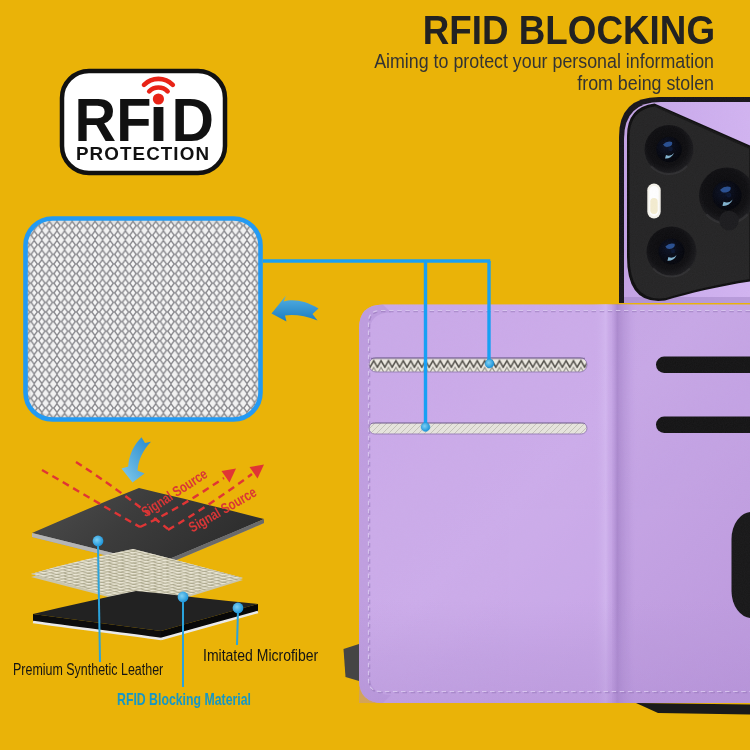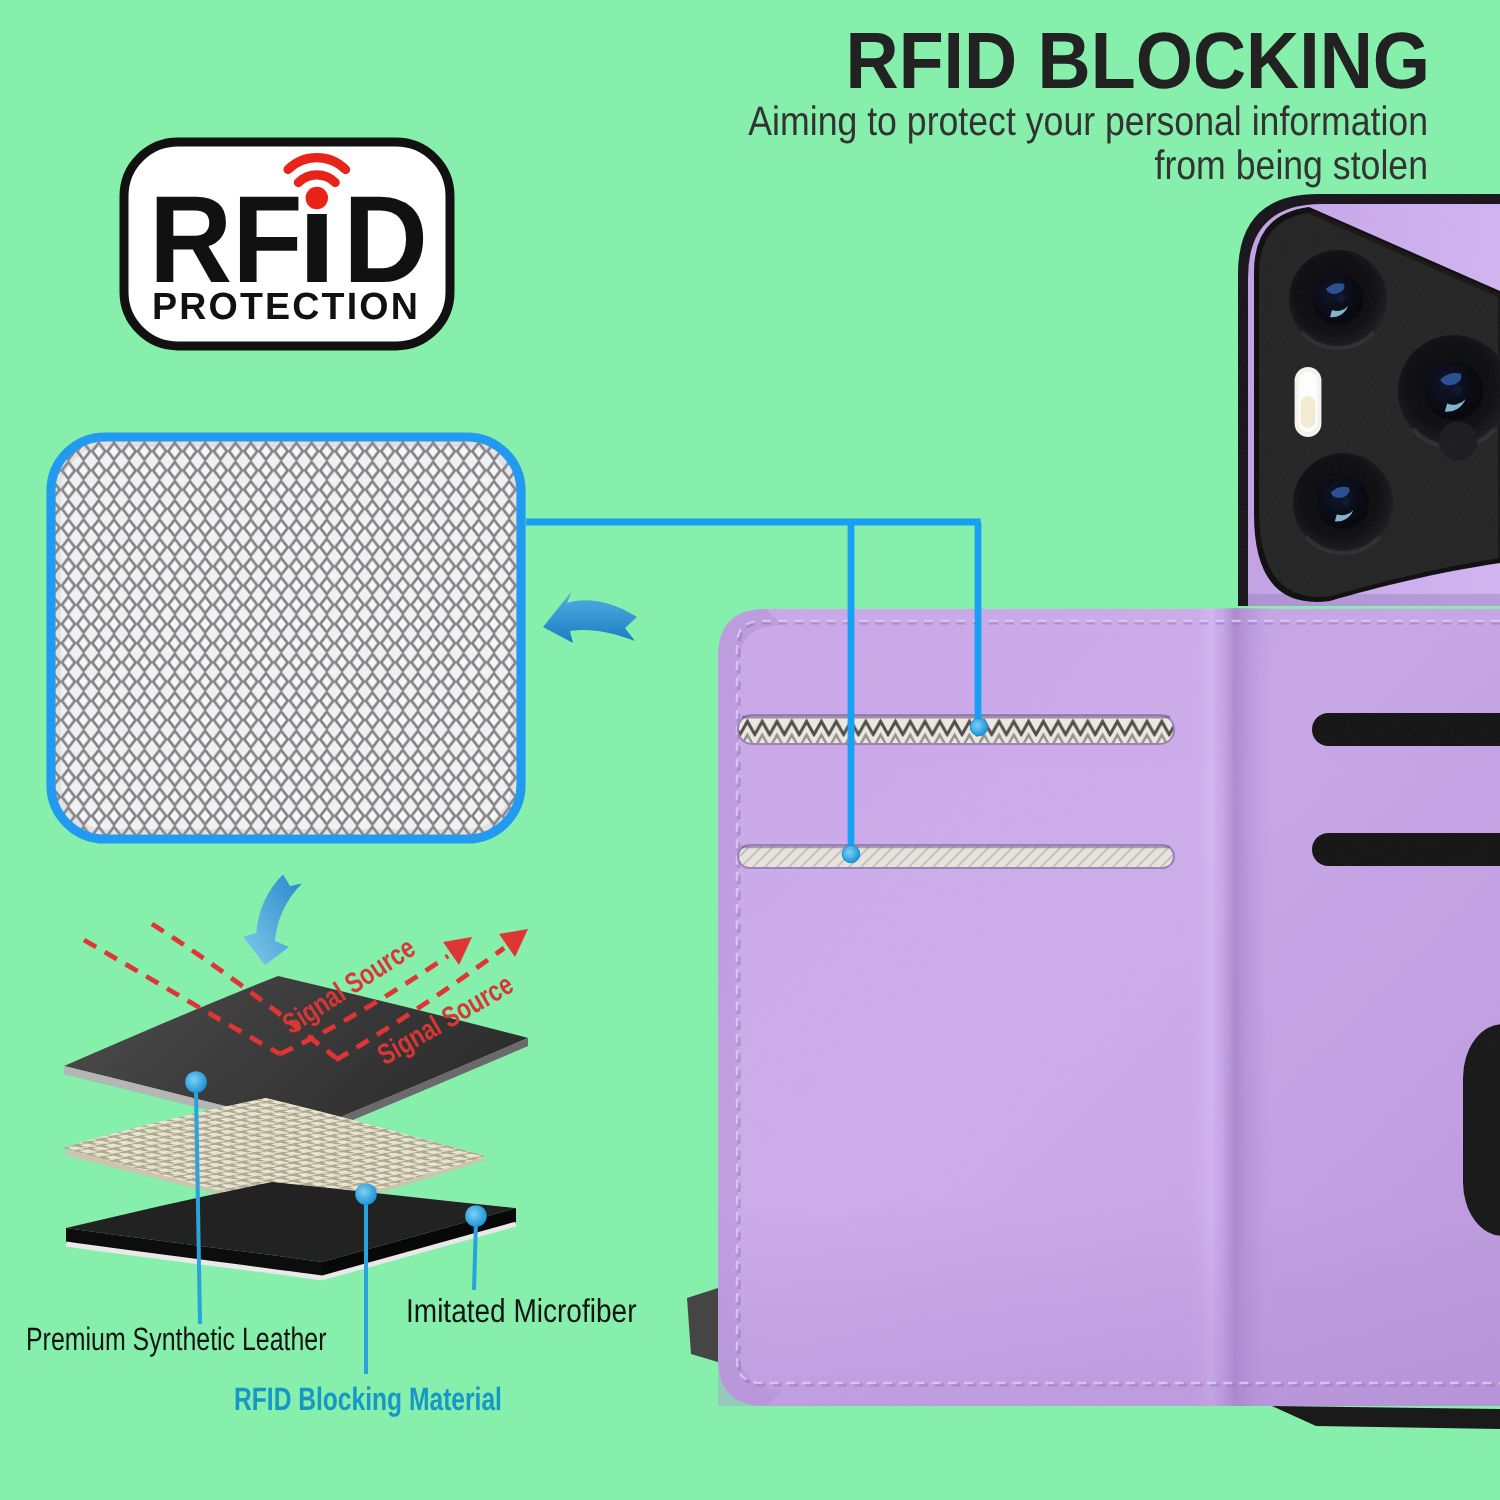--- a/index.html
+++ b/index.html
@@ -1,16 +1,16 @@
 <!DOCTYPE html>
 <html><head>
 <meta charset="utf-8">
 <style>
 html,body{margin:0;padding:0;background:#ffffff;}
-#stage{position:relative;width:750px;height:750px;overflow:hidden;background:#86efac;
+#stage{position:relative;width:750px;height:750px;overflow:hidden;background:#eab308;
   font-family:"Liberation Sans", sans-serif;}
 svg{display:block;}
 </style>
 </head>
 <body>
 <div id="stage">
 <svg id="art" width="750" height="750" viewBox="0 0 750 750" xmlns="http://www.w3.org/2000/svg">
 <defs>
 
   <pattern id="mesh" width="7.6" height="9.6" patternUnits="userSpaceOnUse">

